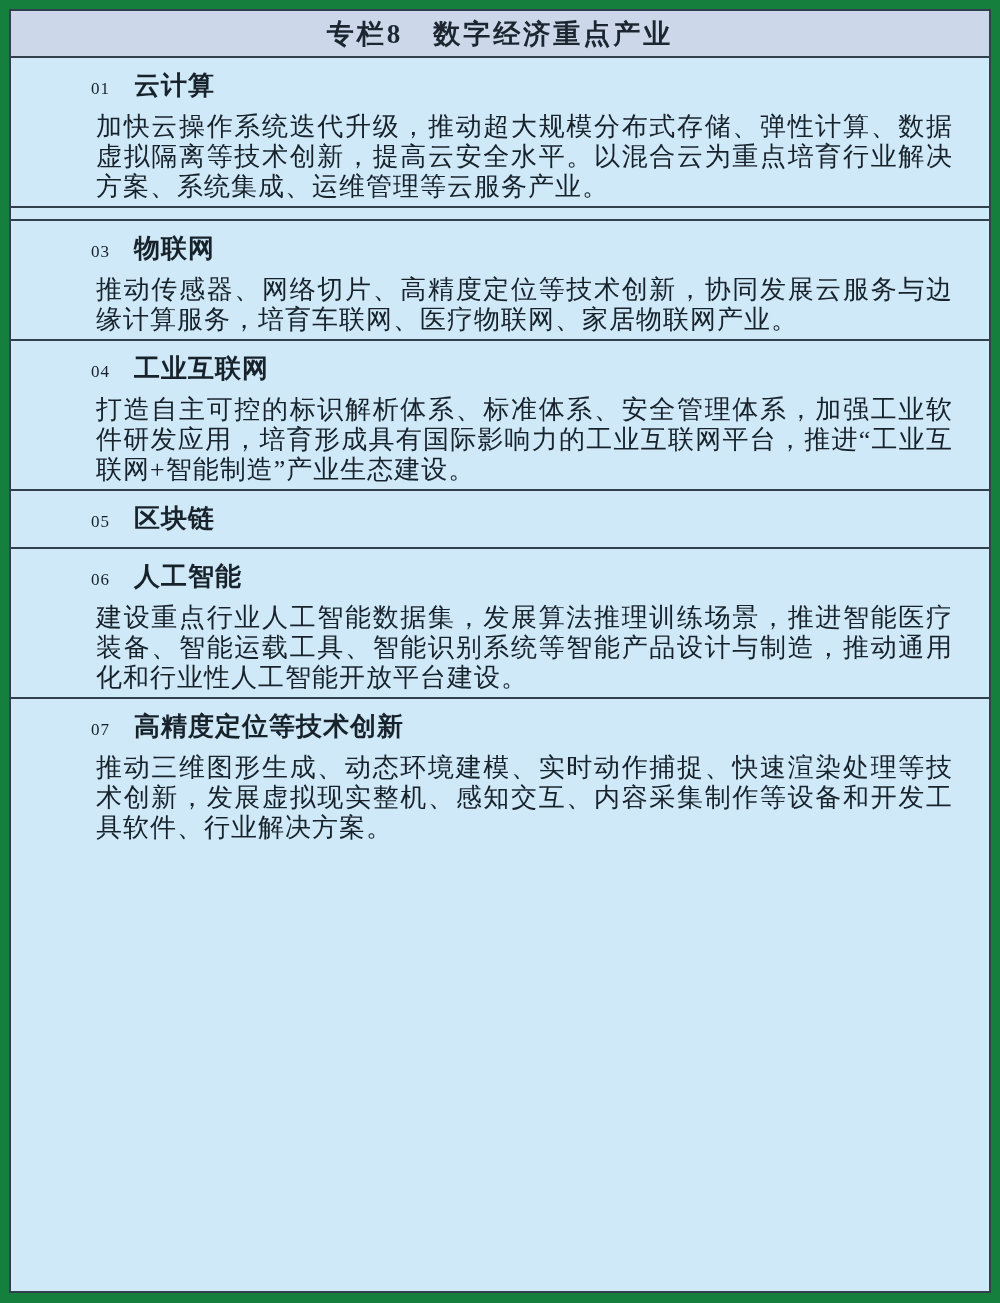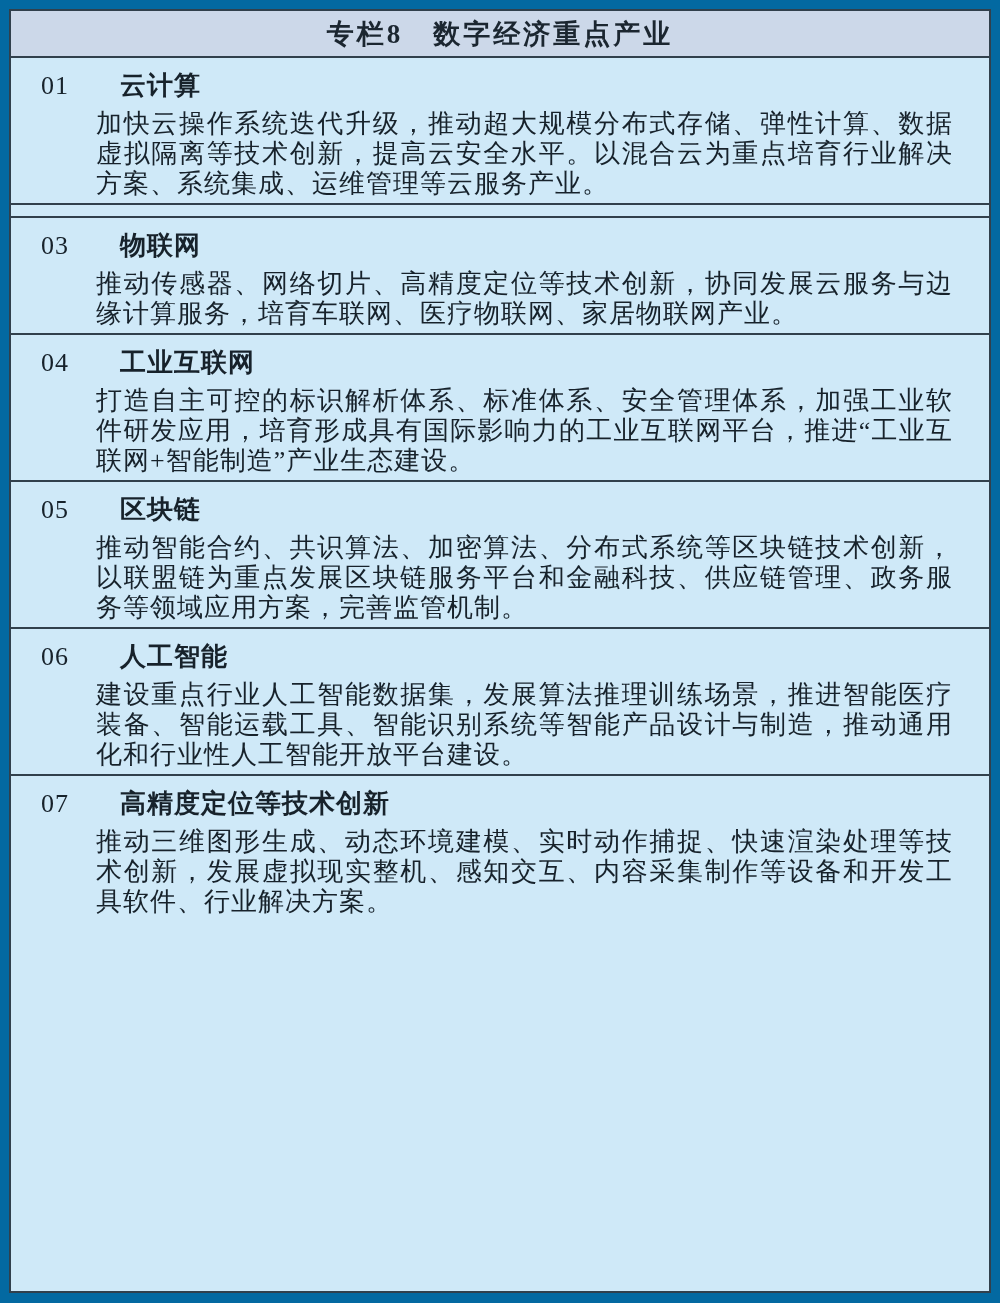--- a/index.html
+++ b/index.html
@@ -6,21 +6,21 @@
   html, body {
     margin: 0; padding: 0;
     width: 1000px; height: 1303px;
     background: #ffffff;
     font-family: "Liberation Serif", "DejaVu Serif", serif;
     color: #17222b;
   }
   .page {
     position: relative;
     width: 1000px; height: 1303px;
-    background: #0369a1;
+    background: #15803d;
   }
   .panel {
     position: absolute;
     top: 9px; left: 9px; right: 9px; bottom: 10px;
     border: 2px solid #31404c;
     background: #cfe9f8;
     display: flex;
     flex-direction: column;
     overflow: hidden;
   }
@@ -49,24 +49,25 @@
     padding: 7px 0 4px 0;
   }
   .sec:last-child { border-bottom: none; }
   .sec-head {
     display: flex;
     align-items: baseline;
     line-height: 42px;
     white-space: nowrap;
   }
   .sec-num {
-    margin-left: 30px;
+    margin-left: 44px;
     width: 55px;
-    font-size: 26px;
+    font-size: 17px;
     letter-spacing: 1px;
+    text-align: right;
   }
   .sec-heading {
     font-size: 26px;
     font-weight: bold;
     letter-spacing: 1px;
     margin-left: 24px;
   }
   .sec-body {
     margin: 2px 36px 0 85px;
     font-size: 26px;
@@ -114,21 +115,20 @@
           <span class="sec-heading">工业互联网</span>
         </div>
         <p class="sec-body">打造自主可控的标识解析体系、标准体系、安全管理体系，加强工业软件研发应用，培育形成具有国际影响力的工业互联网平台，推进“工业互联网+智能制造”产业生态建设。</p>
       </section>
 
       <section class="sec">
         <div class="sec-head">
           <span class="sec-num">05</span>
           <span class="sec-heading">区块链</span>
         </div>
-        <p class="sec-body">推动智能合约、共识算法、加密算法、分布式系统等区块链技术创新，以联盟链为重点发展区块链服务平台和金融科技、供应链管理、政务服务等领域应用方案，完善监管机制。</p>
       </section>
 
       <section class="sec">
         <div class="sec-head">
           <span class="sec-num">06</span>
           <span class="sec-heading">人工智能</span>
         </div>
         <p class="sec-body">建设重点行业人工智能数据集，发展算法推理训练场景，推进智能医疗装备、智能运载工具、智能识别系统等智能产品设计与制造，推动通用化和行业性人工智能开放平台建设。</p>
       </section>
 

